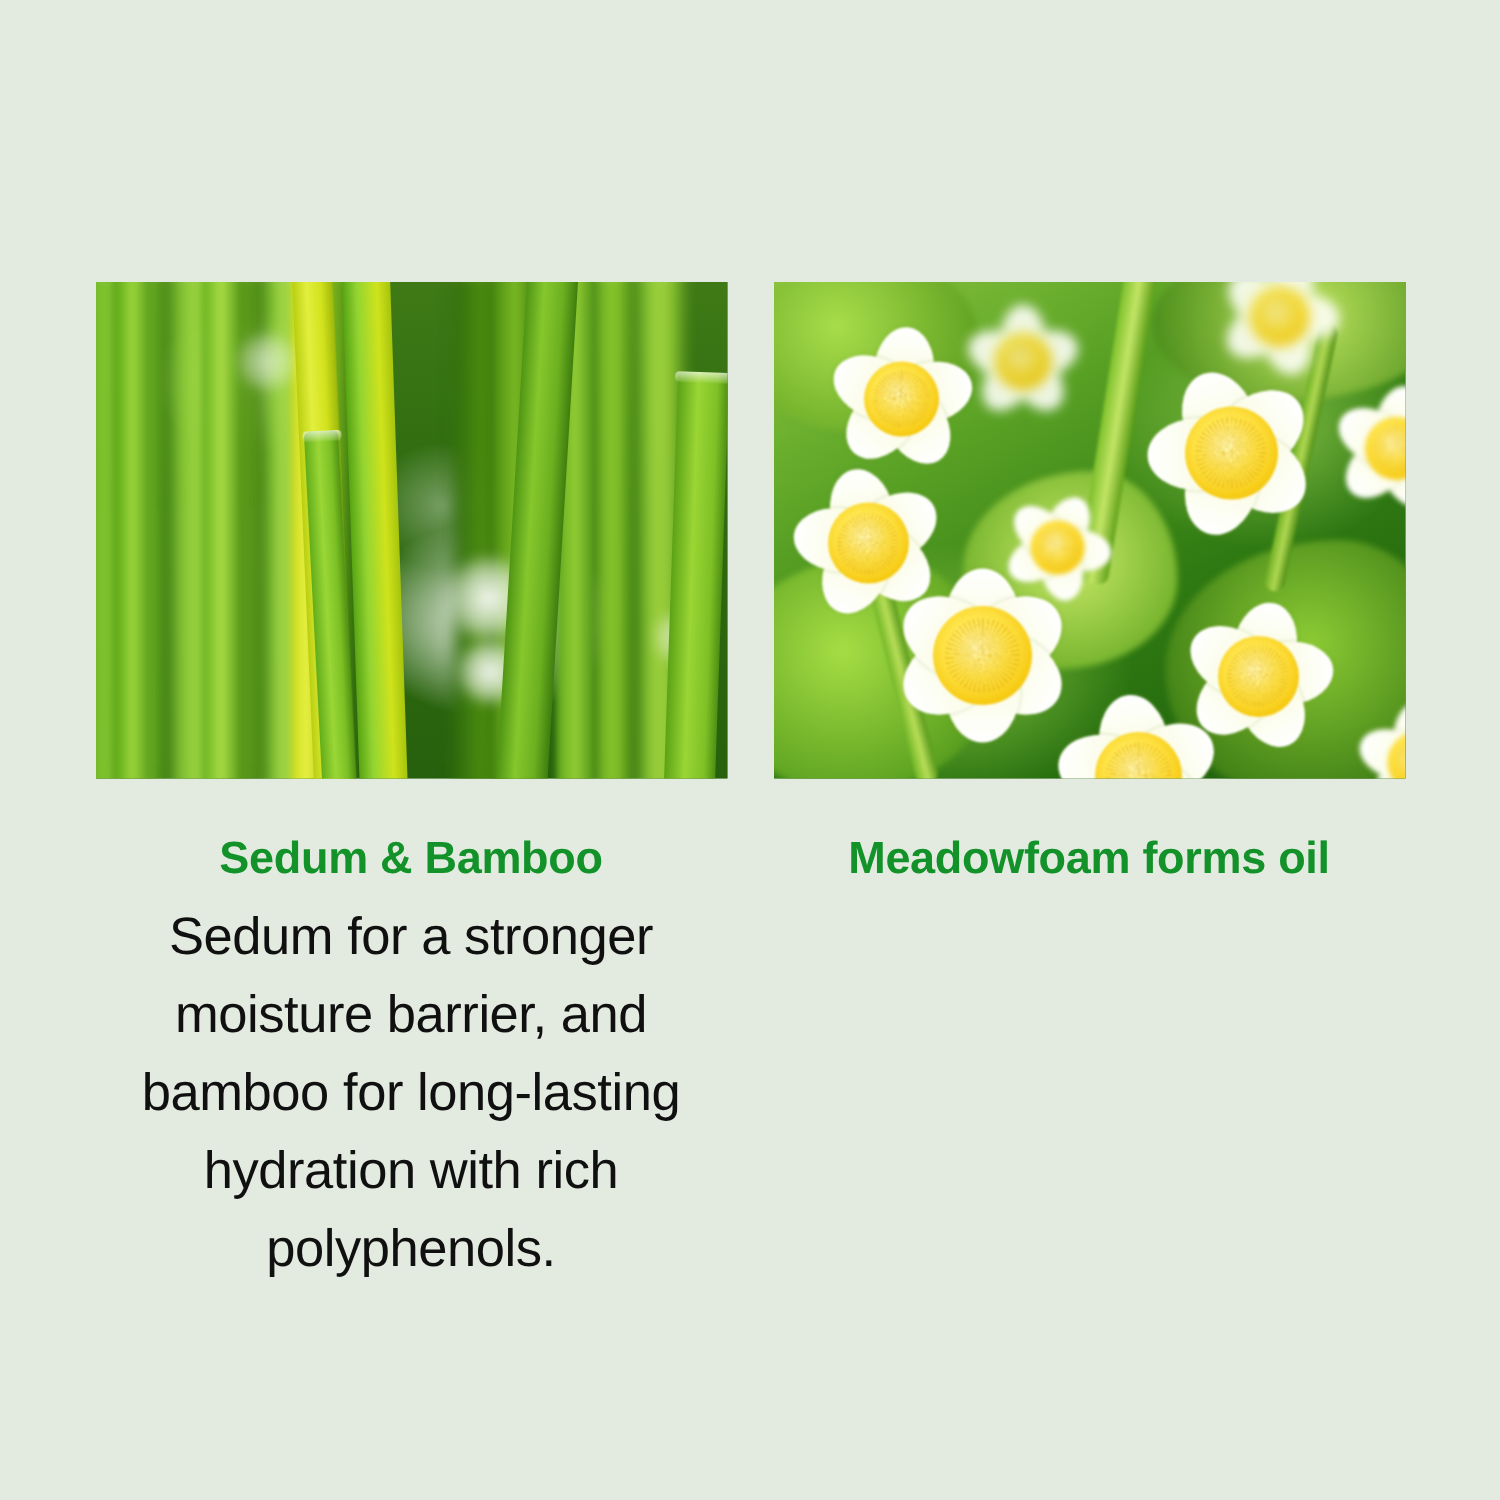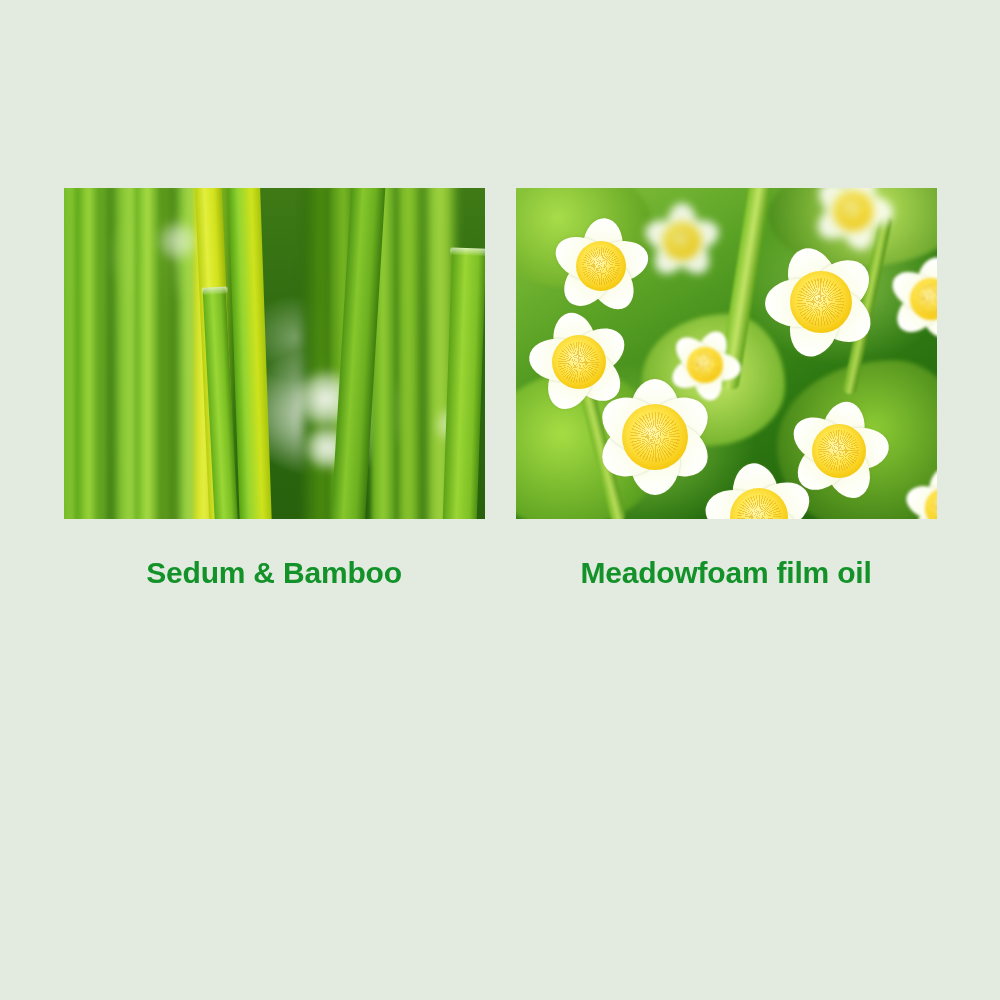--- a/index.html
+++ b/index.html
@@ -198,20 +198,21 @@
 
         <div class="culm blurnear" style="left:33%;width:6.5%;top:-6%;height:112%;transform:rotate(-2.5deg);background:linear-gradient(90deg,#b9cf10 0%,#e3ef3e 35%,#d2e21c 70%,#9db70a 100%);"></div>
         <div class="culm blurnear" style="left:34.5%;width:5.5%;top:30%;height:75%;transform:rotate(-3deg);background:linear-gradient(90deg,#63ad19 0%,#9ad736 40%,#7cc024 75%,#4e8f12 100%);"></div>
         <div class="culm blurnear" style="left:40.5%;width:7.5%;top:-6%;height:114%;transform:rotate(-2deg);background:linear-gradient(90deg,#57a413 0%,#93d431 30%,#cfe31c 72%,#a6c40c 100%);"></div>
         <div class="culm blurnear" style="left:66%;width:8%;top:-6%;height:114%;transform:rotate(3.5deg);background:linear-gradient(90deg,#4f9514 0%,#86c72c 35%,#6cb020 72%,#3e7d0e 100%);"></div>
         <div class="culm blurnear" style="left:91%;width:8%;top:18%;height:90%;transform:rotate(2deg);background:linear-gradient(90deg,#5ba216 0%,#9ad634 40%,#7ec025 78%,#4d8f12 100%);"></div>
       </div>
 
       <div class="caption">
         <p class="heading">Sedum &amp; Bamboo</p>
+        <p class="body-text">Sedum for a stronger moisture barrier, and bamboo for long-lasting hydration with rich polyphenols.</p>
       </div>
     </div>
 
     <div class="col col-right">
 
       <div class="photo">
         <div class="foam-bg"></div>
 
         <div class="leaf" style="left:-5%;top:-5%;width:38%;height:35%;background:radial-gradient(circle at 40% 40%,#a8dd4a,#4f9418);"></div>
         <div class="leaf" style="left:60%;top:-8%;width:45%;height:32%;background:radial-gradient(circle at 55% 45%,#bce35c,#3d8313);"></div>
@@ -315,18 +316,18 @@
           <div class="petal" style="width:32px;height:40px;transform:translate(-50%,-100%) rotate(0deg);"></div>
 
           <div class="petal" style="width:32px;height:40px;transform:translate(-50%,-100%) rotate(144deg);"></div>
           <div class="petal" style="width:32px;height:40px;transform:translate(-50%,-100%) rotate(216deg);"></div>
           <div class="petal" style="width:32px;height:40px;transform:translate(-50%,-100%) rotate(288deg);"></div>
           <div class="core" style="width:40px;height:40px;"></div>
         </div>
       </div>
 
       <div class="caption">
-        <p class="heading">Meadowfoam film oil</p>
+        <p class="heading">Meadowfoam forms oil</p>
       </div>
     </div>
 
   </div>
 </div>
 
 </body></html>

